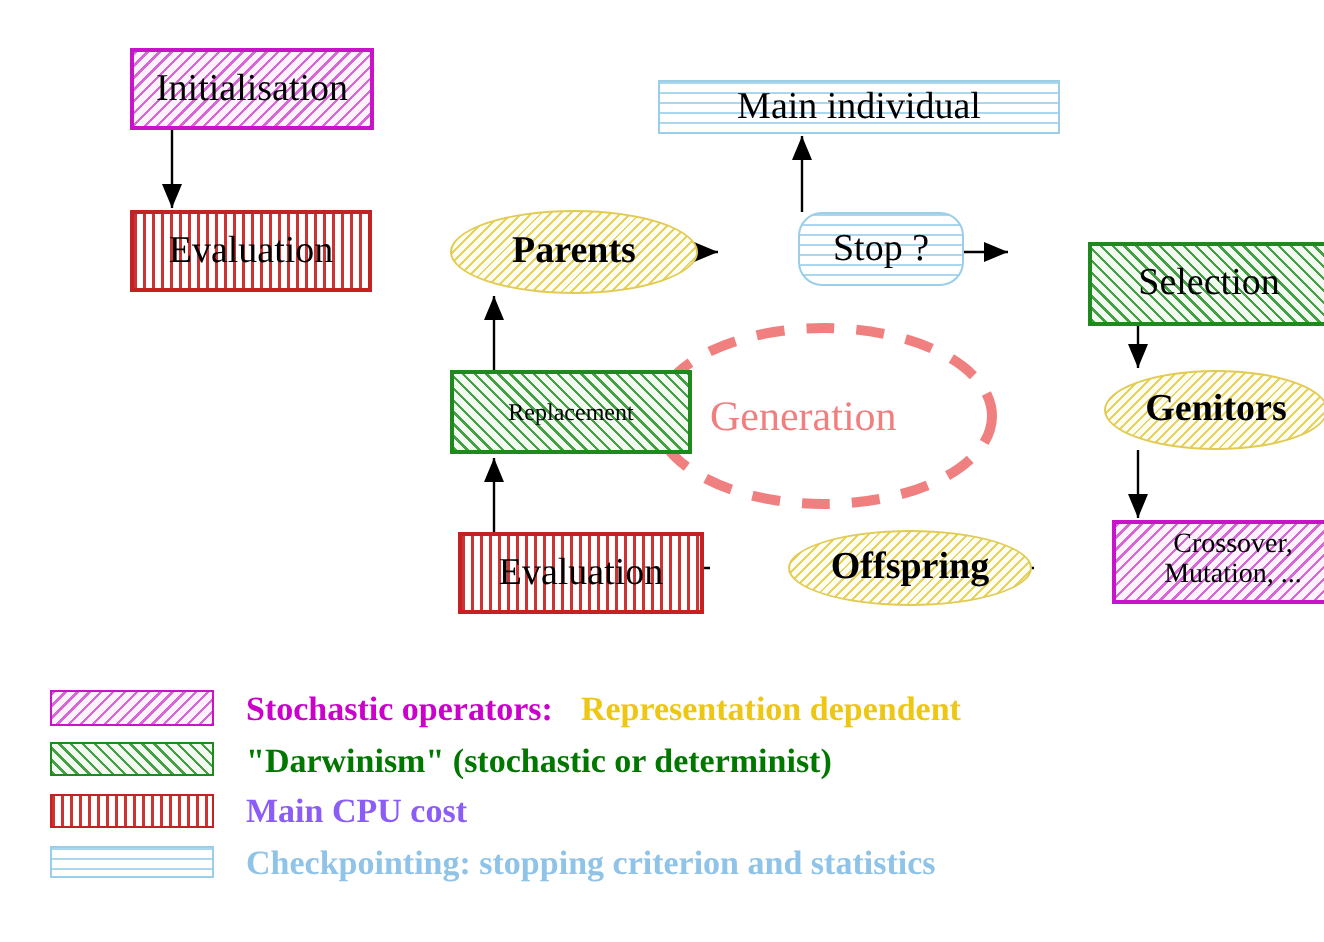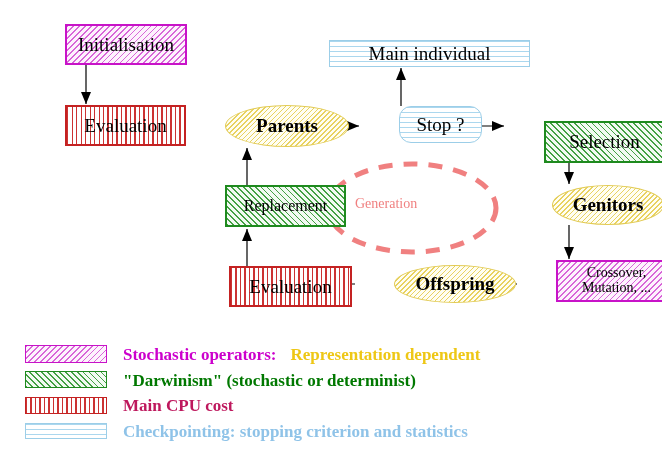--- a/index.html
+++ b/index.html
@@ -13,29 +13,29 @@
   .h-green{border:2px solid #1e8a1e;
     background:repeating-linear-gradient(45deg,#43a043 0 1.2px,#f2faf2 1.2px 4.2px);}
   .h-red{border:2px solid #c42222;
     background:repeating-linear-gradient(90deg,#cc3333 0 1.3px,#ffffff 1.3px 4.5px);}
   .h-cyan{border:1px solid #9ccee8;
     background:repeating-linear-gradient(180deg,#abd7ee 0 1.2px,#ffffff 1.2px 5px);}
   .h-yellow{border:1.5px solid #e2cb55;
     background:#fffef2 repeating-linear-gradient(135deg,rgba(230,205,80,.9) 0 1px,rgba(255,255,255,0) 1px 3.5px);}
   .ellipse{border-radius:50%;font-weight:bold;}
   .rounded{border-radius:12px;}
-  .fs19{font-size:19px;} .fs16{font-size:16px;text-align:right;} .fs14{font-size:14px;}
+  .fs19{font-size:19px;} .fs16{font-size:12px;text-align:right;} .fs14{font-size:14px;}
   #svg-layer{position:absolute;left:0;top:0;width:662px;height:471px;pointer-events:none;}
-  .gen-label{position:absolute;color:#f08080;font-size:14px;}
+  .gen-label{position:absolute;color:#f08080;font-size:21px;}
   
   .swatch{position:absolute;left:25px;width:82px;box-sizing:border-box;}
   .legend-text{position:absolute;left:123px;font-weight:bold;font-size:17px;white-space:nowrap;
                font-family:"Liberation Serif","DejaVu Serif",serif;}
   .c-magenta{color:#cc00cc;} .c-gold{color:#eec715;} .c-green{color:#007800;}
-  .c-red{color:#be185d;} .c-blue{color:#8fc3e8;}
+  .c-red{color:#8b5cf6;} .c-blue{color:#8fc3e8;}
   .note-gap{margin-left:14px;}
 </style>
 </head>
 <body>
 
 <div id="canvas">
 
   <svg id="svg-layer">
     <defs>
       <marker id="ah" markerUnits="userSpaceOnUse" markerWidth="13" markerHeight="10" refX="12" refY="5" orient="auto">

